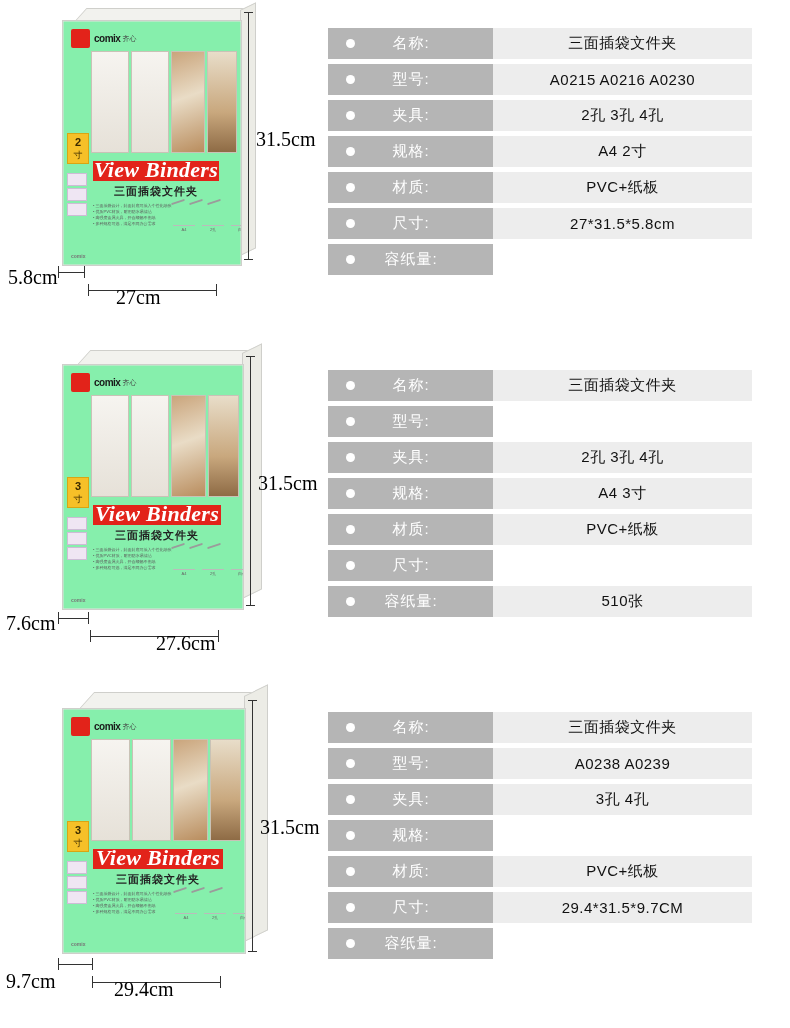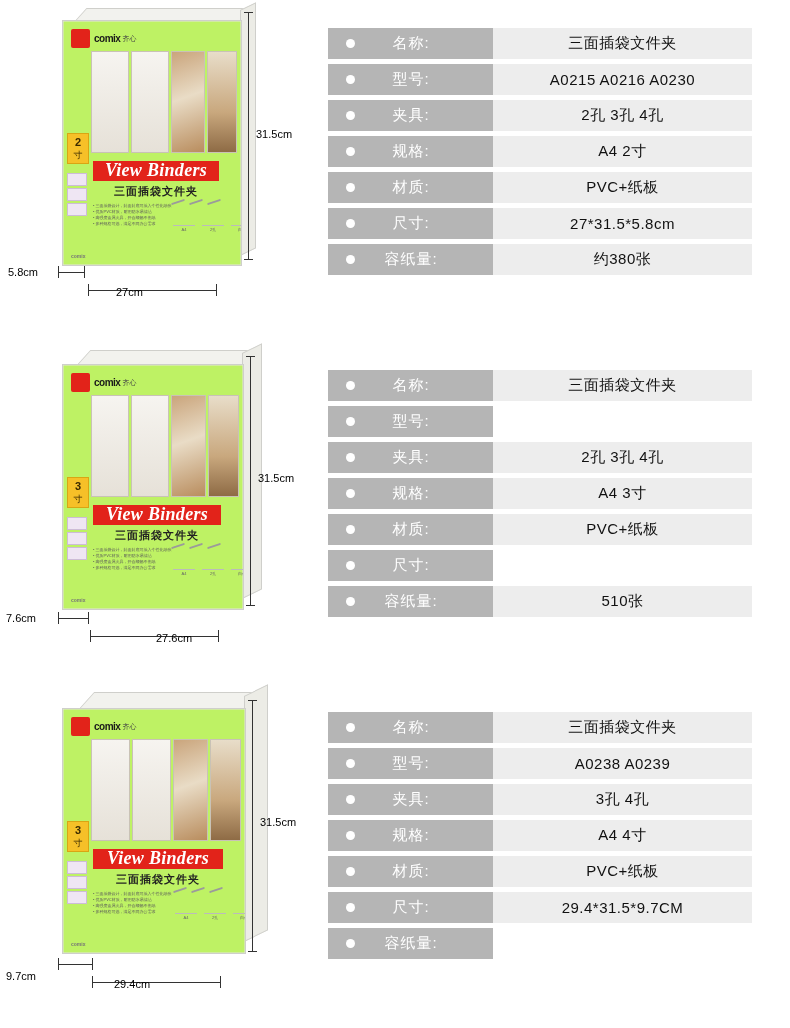--- a/index.html
+++ b/index.html
@@ -32,21 +32,21 @@
     position: absolute;
     left: 62px;
     top: 8px;
   }
   
   .box {
     position: relative;
   }
   .box-front {
     position: absolute;
-    background: #bef264;
+    background: #86efac;
     border: 1px solid #cfcfcb;
     box-shadow: 0 0 0 0.5px #e3e3df inset;
     overflow: hidden;
   }
   .box-top {
     position: absolute;
     background: #f2f2ee;
     border: 1px solid #cfcfcb;
   }
   .box-side {
@@ -133,21 +133,21 @@
   .title-band {
     position: absolute;
     background: #e2231a;
     color: #fff;
     text-align: center;
   }
   .title-en {
     font-family: "Liberation Serif", serif;
     font-style: italic;
     font-weight: bold;
-    font-size: 18px;
+    font-size: 22px;
     line-height: 18px;
     letter-spacing: 0.3px;
   }
   .title-cn {
     position: absolute;
     color: #222;
     font-size: 11px;
     font-weight: bold;
     text-align: center;
     letter-spacing: 1px;
@@ -195,22 +195,22 @@
   }
   .footer-logo {
     position: absolute;
     font-size: 5px;
     color: #777;
     font-weight: bold;
   }
   
   .dim-label {
     position: absolute;
-    font-family: Liberation Sans, sans-serif;
-    font-size: 11px;
+    font-family: Liberation Serif, serif;
+    font-size: 20px;
     color: #000;
     white-space: nowrap;
   }
   .dim-line {
     position: absolute;
     background: #333;
   }
   .dim-h { height: 1px; }
   .dim-v { width: 1px; }
   .tick {
@@ -392,21 +392,20 @@
           <span class="dot"></span>
           <span class="ktxt">尺寸:</span>
         </div>
       <div class="spec-val">27*31.5*5.8cm</div>
     </div>
     <div class="spec-row">
       <div class="spec-key">
           <span class="dot"></span>
           <span class="ktxt">容纸量:</span>
         </div>
-      <div class="spec-val">约380张</div>
     </div>
   </div>
 </div>
 
 <div class="product-block">
 
   <div class="illus">
     <div class="binder-wrap">
       <div class="box">
         <div class="box-top" style="left:14px; top:0px; width:166px; height:14px; transform: skewX(-42deg); transform-origin: bottom left;"></div>
@@ -647,21 +646,20 @@
           <span class="dot"></span>
           <span class="ktxt">夹具:</span>
         </div>
       <div class="spec-val">3孔    4孔</div>
     </div>
     <div class="spec-row">
       <div class="spec-key">
           <span class="dot"></span>
           <span class="ktxt">规格:</span>
         </div>
-      <div class="spec-val">A4    4寸</div>
     </div>
     <div class="spec-row">
       <div class="spec-key">
           <span class="dot"></span>
           <span class="ktxt">材质:</span>
         </div>
       <div class="spec-val">PVC+纸板</div>
     </div>
     <div class="spec-row">
       <div class="spec-key">

